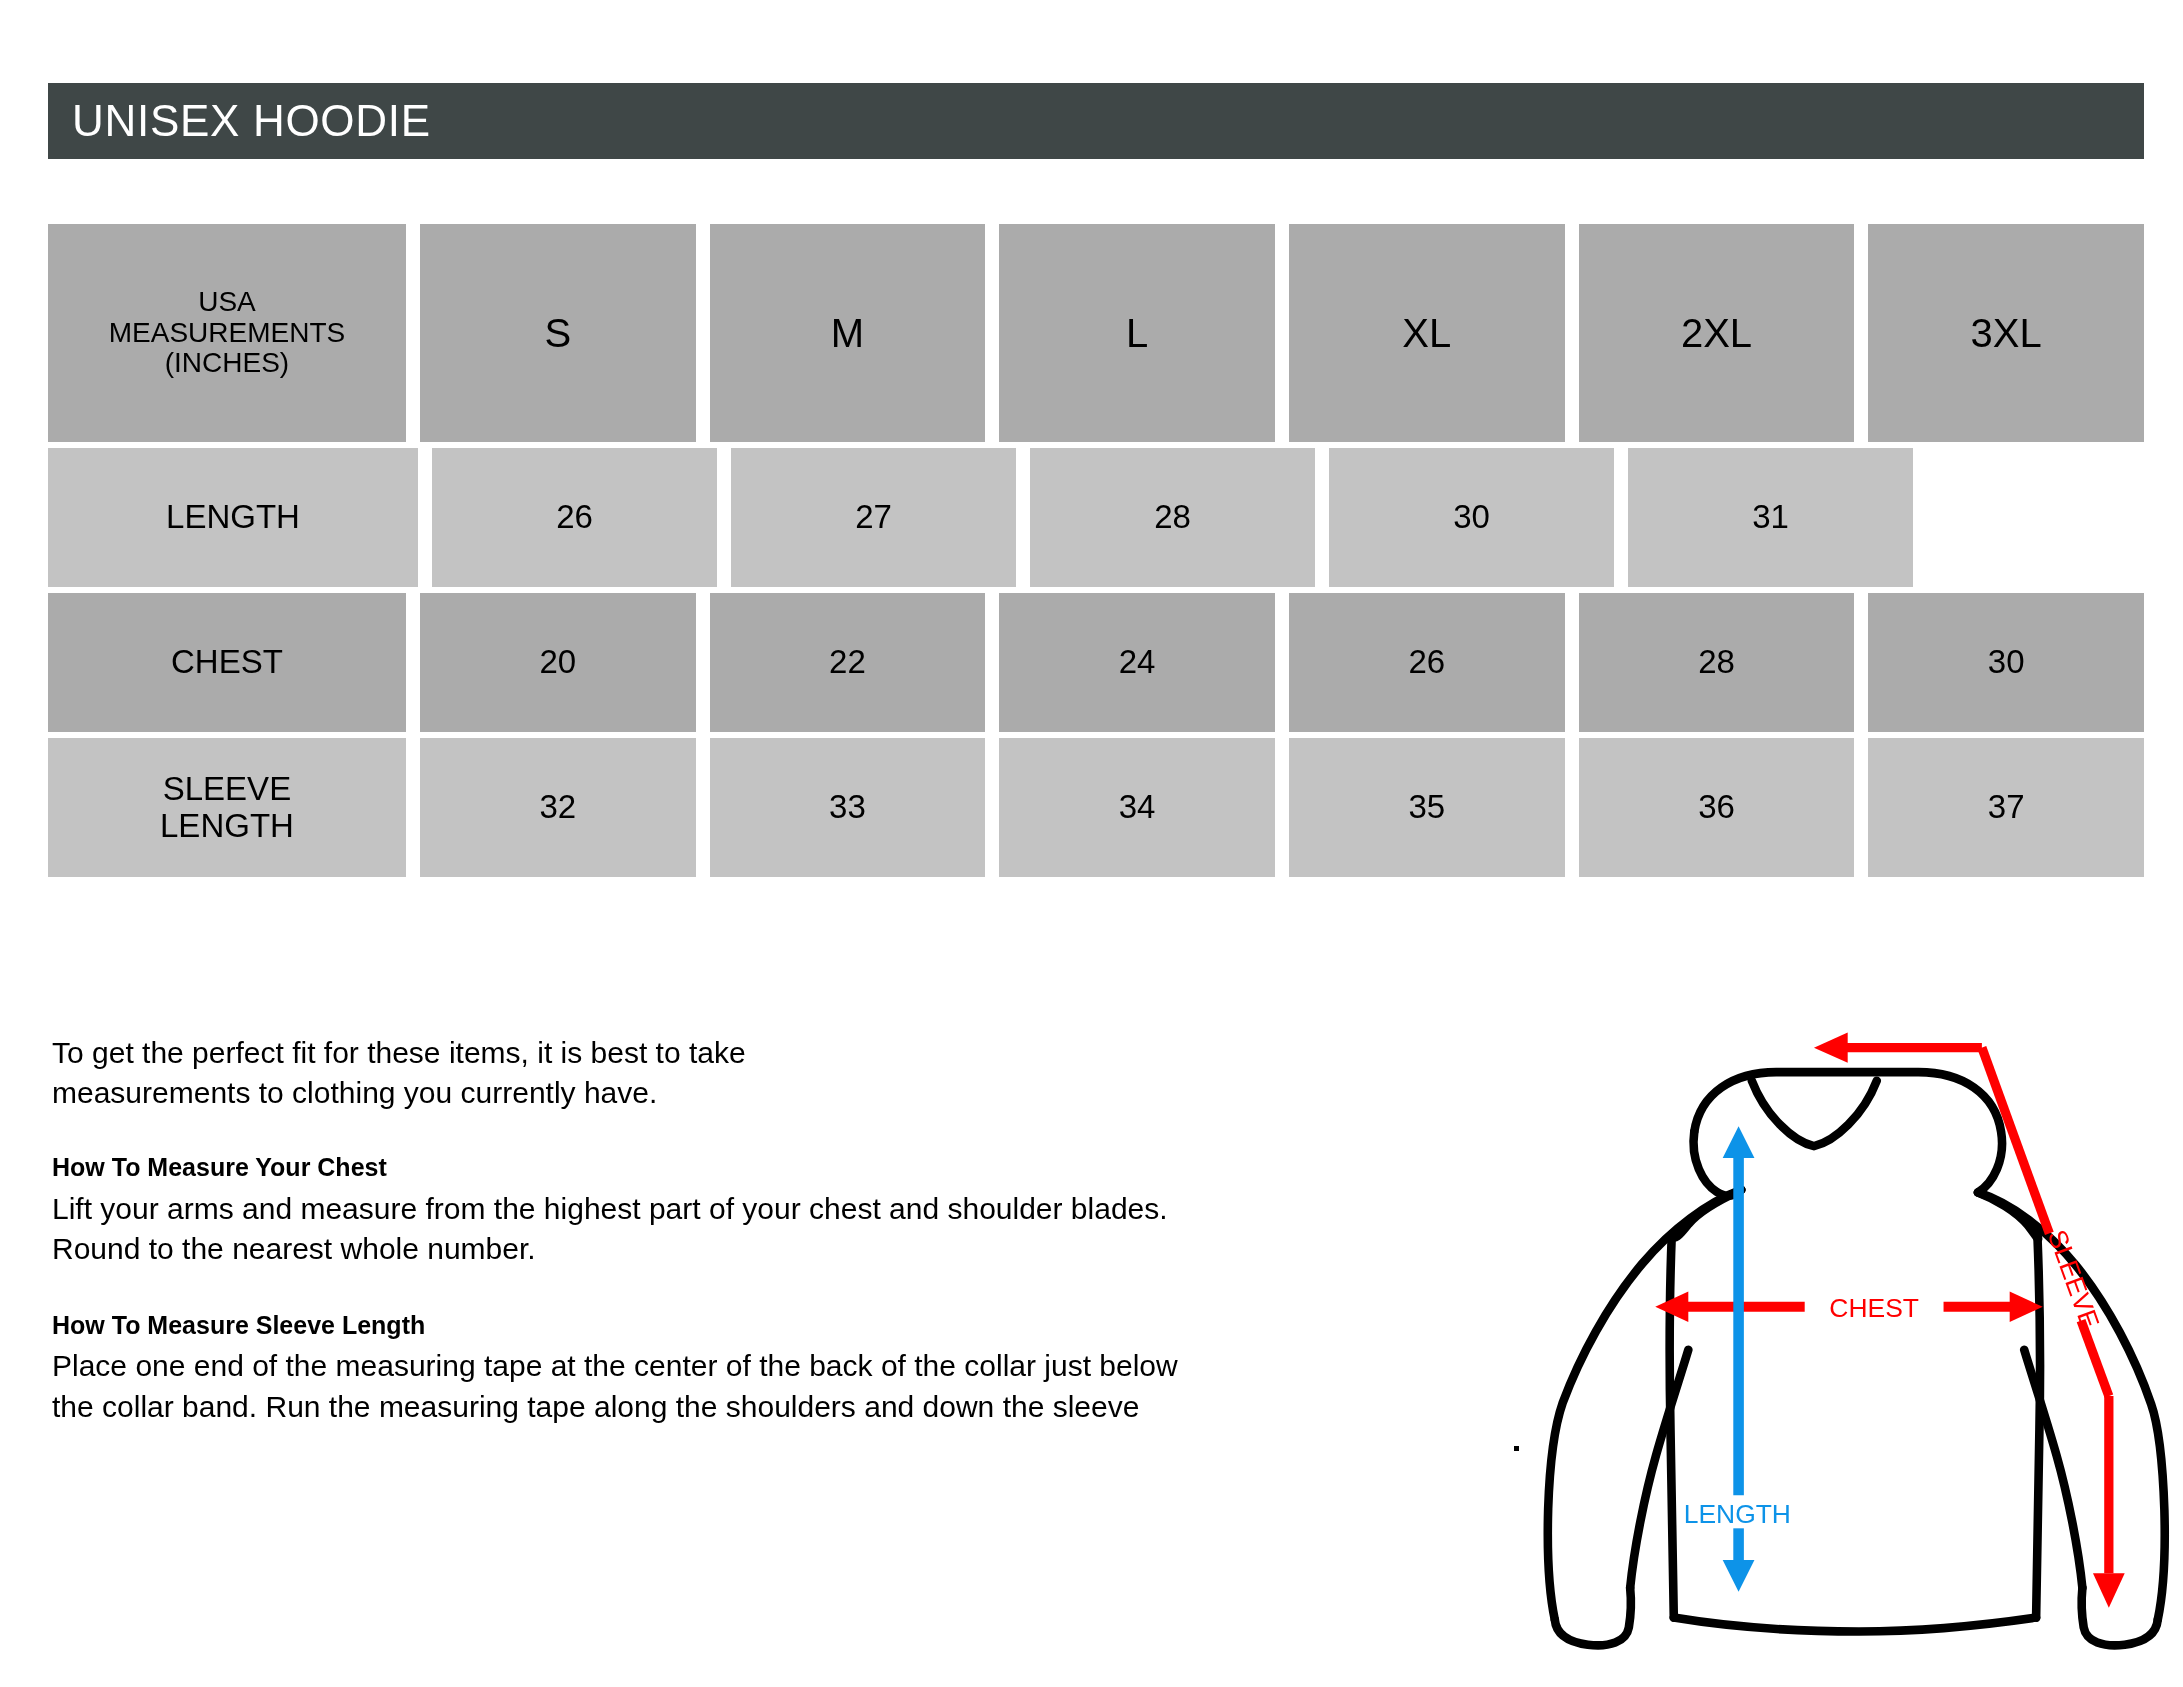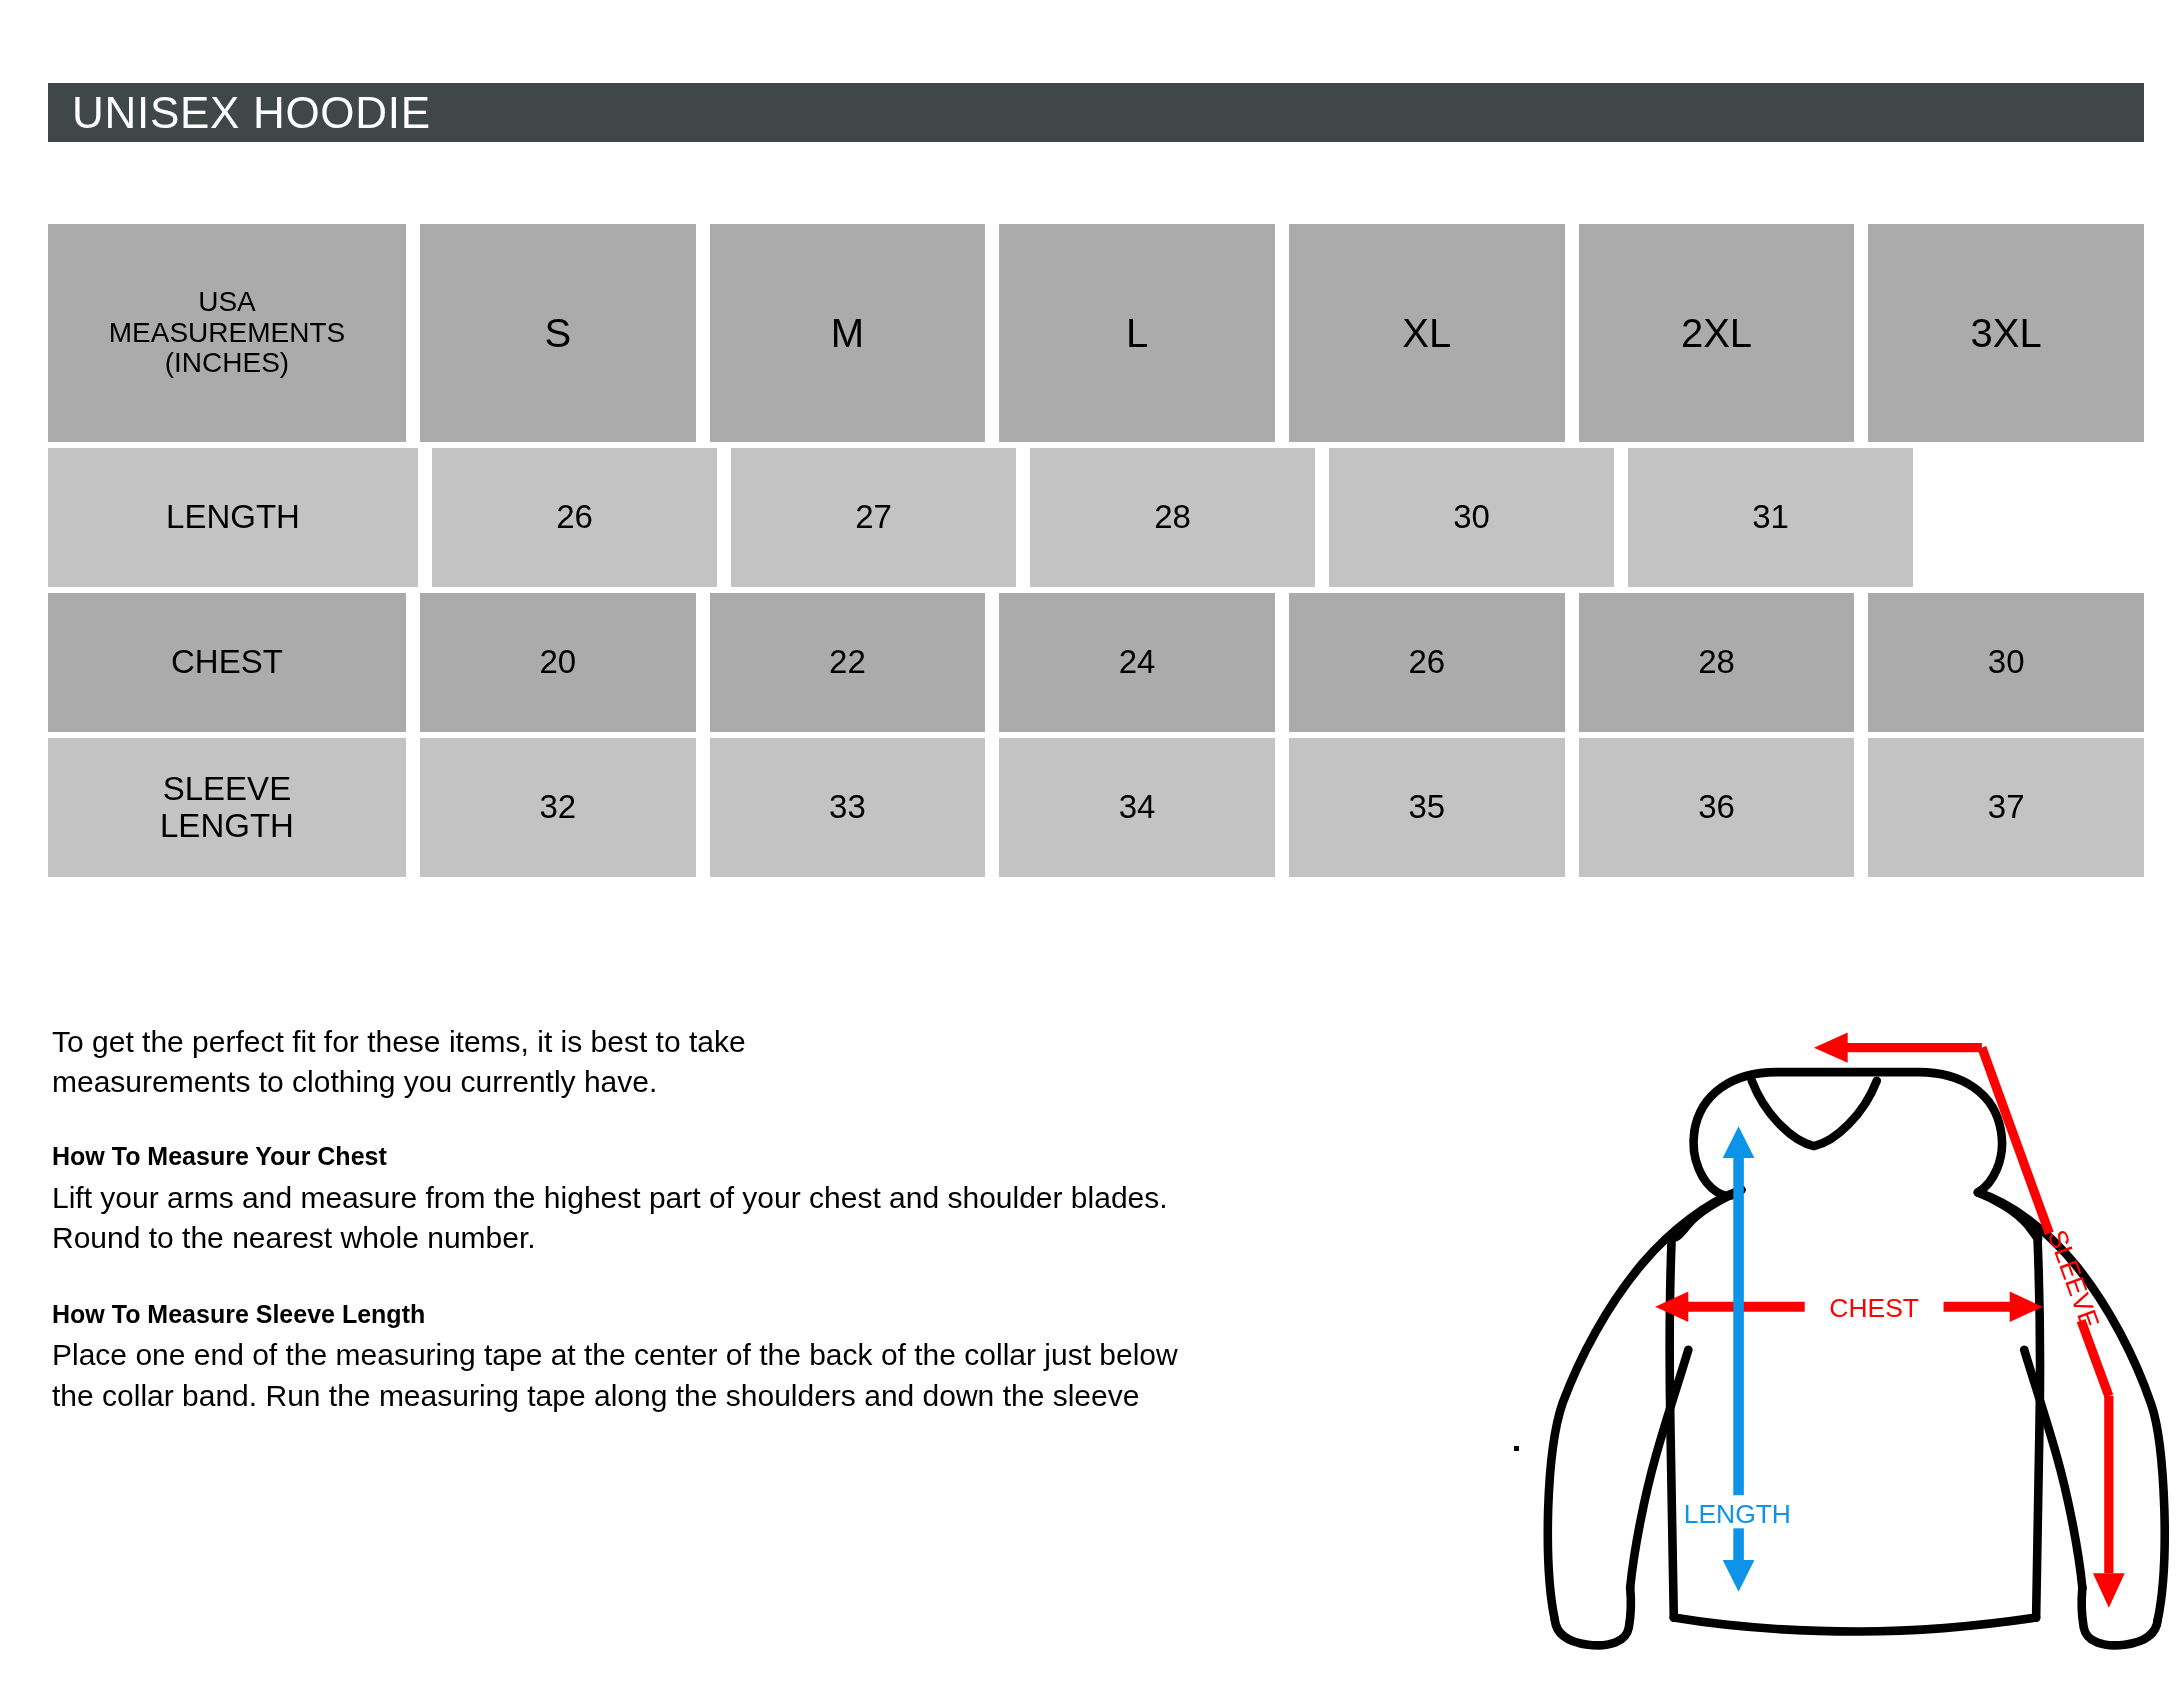--- a/index.html
+++ b/index.html
@@ -15,21 +15,21 @@
     color: #000000;
     overflow: hidden;
   }
 
   
   #title-bar {
     position: absolute;
     left: 48px;
     top: 83px;
     width: 2096px;
-    height: 59px;
+    height: 76px;
     background: #3f4747;
     display: flex;
     align-items: center;
   }
   #title-text {
     color: #ffffff;
     font-size: 44px;
     letter-spacing: 0.7px;
     padding-left: 24px;
     font-weight: 400;
@@ -80,21 +80,21 @@
   
   #instructions {
     position: absolute;
     left: 52px;
     top: 1022px;
     width: 1456px;
   }
   .intro-p {
     font-size: 30px;
     line-height: 1.32;
-    margin: 0 0 0 0;
+    margin: 11px 0 0 0;
   }
   .sec-head {
     font-size: 25px;
     font-weight: bold;
     margin: 41px 0 6.6px 0;
   }
   .sec-p {
     font-size: 30px;
     line-height: 1.35;
     margin: 0;

